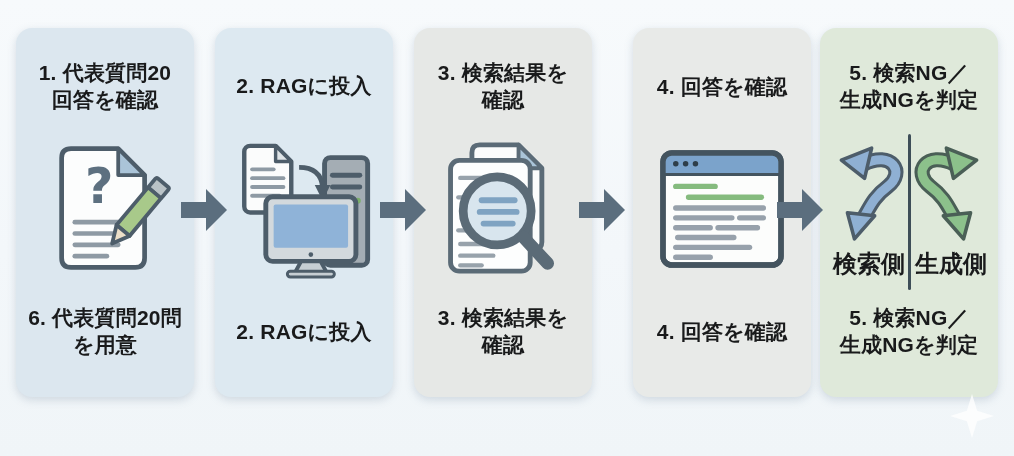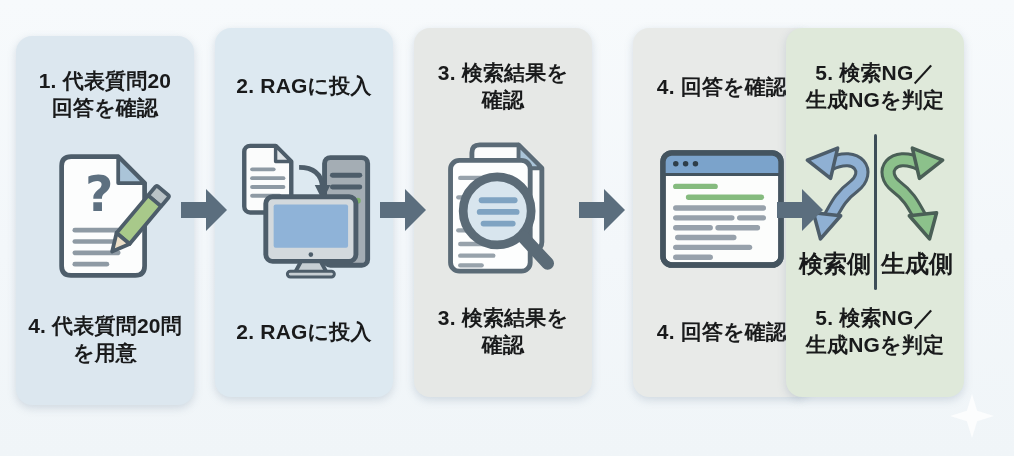--- a/index.html
+++ b/index.html
@@ -14,26 +14,26 @@
     overflow:hidden;
   }
   .panel{
     position:absolute;
     top:28px;
     width:178px;height:369px;
     border-radius:16px;
     box-shadow:0 3px 8px rgba(130,150,170,0.30);
     display:flex;flex-direction:column;align-items:center;
   }
-  .panel.blue1{background:#dce7ef;margin-top:8px;}
+  .panel.blue1{background:#dce7ef;}
   .panel.blue2{background:#dde9f1;}
   .panel.gray1{background:#e6e8e6;}
   .panel.gray2{background:#e8eae8;}
   .panel.green1{background:#dfe9da;}
-  .p1{left:16px;} .p2{left:215px;gap:24px;} .p3{left:414px;} .p4{left:633px;} .p5{left:786px;}
+  .p1{left:16px;} .p2{left:215px;gap:24px;} .p3{left:414px;} .p4{left:633px;} .p5{left:820px;}
   .step-title{
     margin-top:30px;
     height:56px;
     display:flex;flex-direction:column;justify-content:center;
     text-align:center;
     font-size:21px;font-weight:700;line-height:27px;color:#191a1b;
     letter-spacing:0.2px;
     white-space:nowrap;
   }
   .step-title.bottom{
@@ -97,21 +97,21 @@
           <line x1="38" y1="120" x2="72" y2="120"></line>
         </g>
         <g transform="translate(120,56) rotate(40)" stroke="#4d5d6a" stroke-width="4" stroke-linejoin="round">
           <rect x="-9" y="-18" width="18" height="14" rx="2" fill="#b9c2c6"></rect>
           <rect x="-9" y="-4" width="18" height="52" fill="#a8c98a"></rect>
           <polygon points="-9,48 9,48 0,66" fill="#ecdfc8"></polygon>
         </g>
       </svg>
     </div>
     <div class="step-title bottom">
-      <span>4. 代表質問20問</span>
+      <span>6. 代表質問20問</span>
       <span>を用意</span>
     </div>
   </div>
 
   <div class="panel blue2 p2">
     <div class="step-title">
       <span>2. RAGに投入</span>
     </div>
     <div class="icon-area">
       <svg width="148" height="142" viewBox="0 0 150 145">

